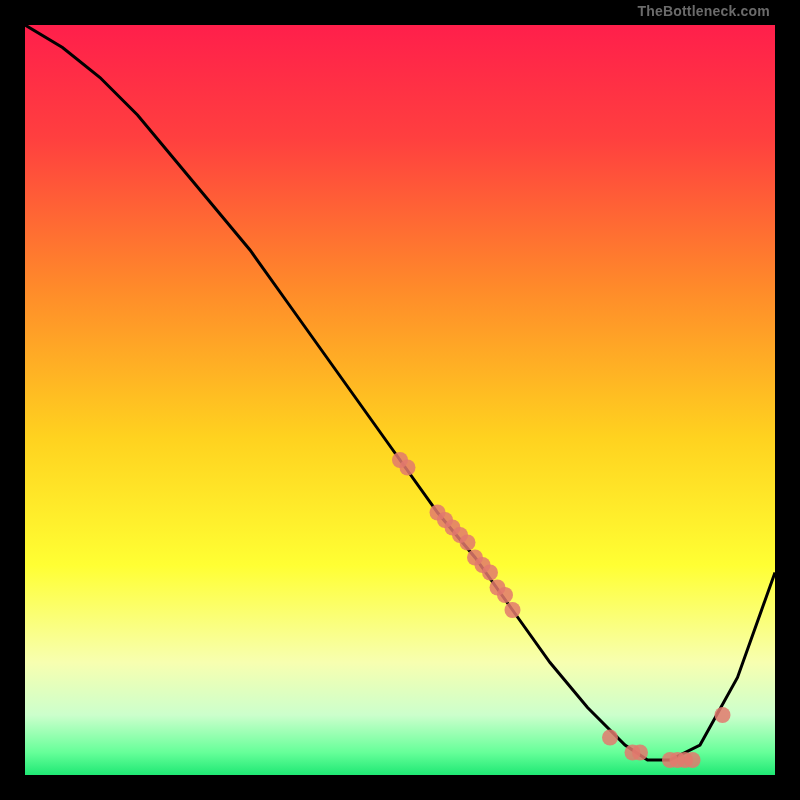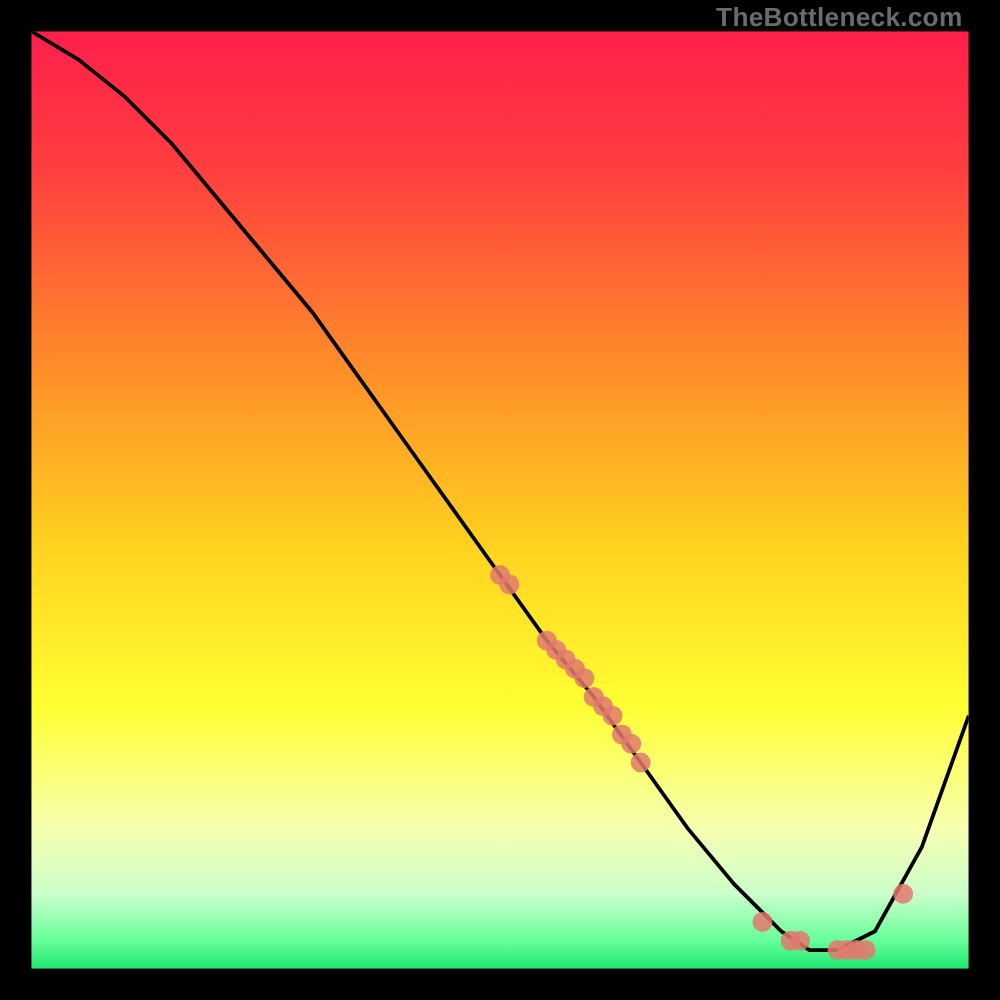--- a/index.html
+++ b/index.html
@@ -19,21 +19,21 @@
     height: 750px;
     background: #000;
   }
   svg {
     display: block;
   }
   .watermark {
     position: absolute;
     top: 3px;
     right: 30px;
-    font-size: 21px;
+    font-size: 14px;
     font-weight: 600;
     color: #6b6b6b;
     letter-spacing: 0.2px;
   }
 </style>
 </head>
 <body>
 
 <div class="watermark">TheBottleneck.com</div>
 

